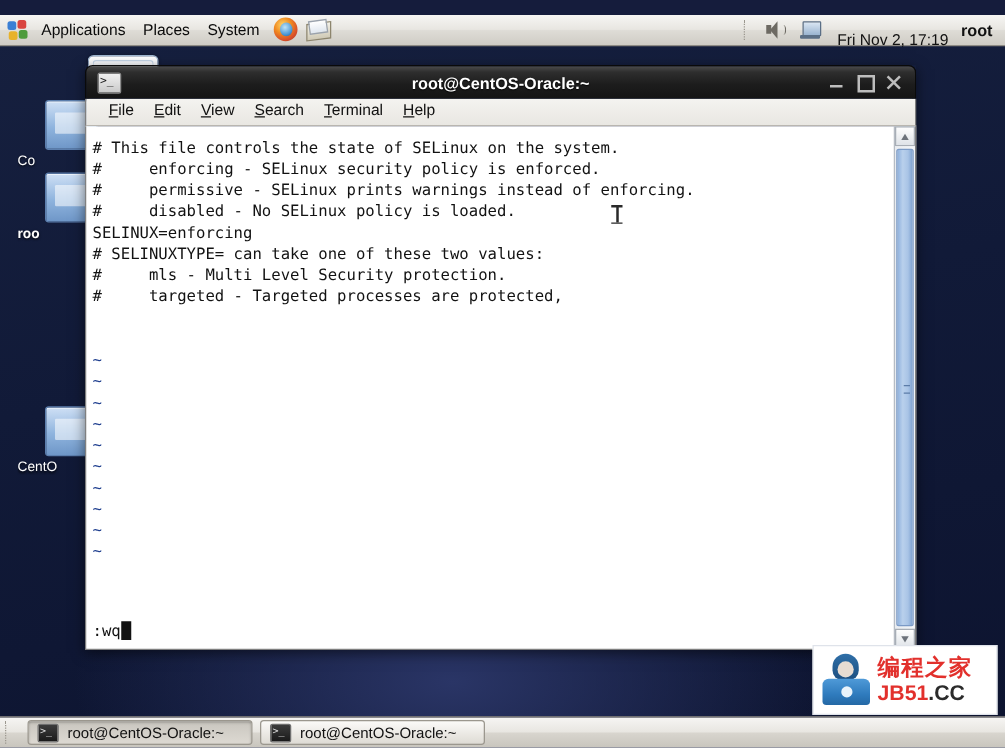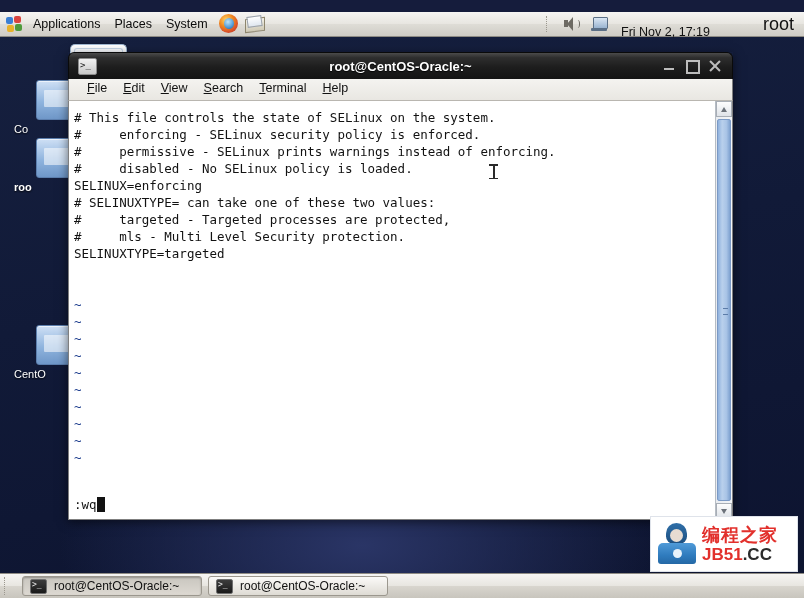--- a/index.html
+++ b/index.html
@@ -173,26 +173,25 @@
     background: #5b6f86;
     border-radius: 1px;
   }
   #clock {
     font-size: 12.5px;
     color: #111;
     margin: 16px 10px 0 8px;
     white-space: nowrap;
   }
   #user-label {
-    font-size: 18px;
-    font-weight: normal;
+    font-size: 13px;
+    font-weight: bold;
     color: #111;
     margin-right: 4px;
     white-space: nowrap;
-    margin-left: 43px;
   }
 
   
   #bg-window {
     position: absolute;
     left: 70px; top: 44px;
     width: 55px; height: 20px;
     background: linear-gradient(180deg,#ffffff,#e6eef8);
     border: 1px solid #9fb6d0;
     border-bottom: none;
@@ -626,23 +625,22 @@
   <div id="term-body">
 
     <div id="term-screen">
       <div id="term-lines">
           <div class="tline"># This file controls the state of SELinux on the system.</div>
           <div class="tline">#     enforcing - SELinux security policy is enforced.</div>
           <div class="tline">#     permissive - SELinux prints warnings instead of enforcing.</div>
           <div class="tline">#     disabled - No SELinux policy is loaded.</div>
           <div class="tline">SELINUX=enforcing</div>
           <div class="tline"># SELINUXTYPE= can take one of these two values:</div>
+          <div class="tline">#     mls - Multi Level Security protection.</div>
           <div class="tline">#     targeted - Targeted processes are protected,</div>
-          <div class="tline">#     mls - Multi Level Security protection.</div>
-          <div class="tline">SELINUXTYPE=targeted</div>
           <div class="tline"> </div>
           <div class="tline"> </div>
           <div class="tline tilde">~</div>
           <div class="tline tilde">~</div>
           <div class="tline tilde">~</div>
           <div class="tline tilde">~</div>
           <div class="tline tilde">~</div>
           <div class="tline tilde">~</div>
           <div class="tline tilde">~</div>
           <div class="tline tilde">~</div>

